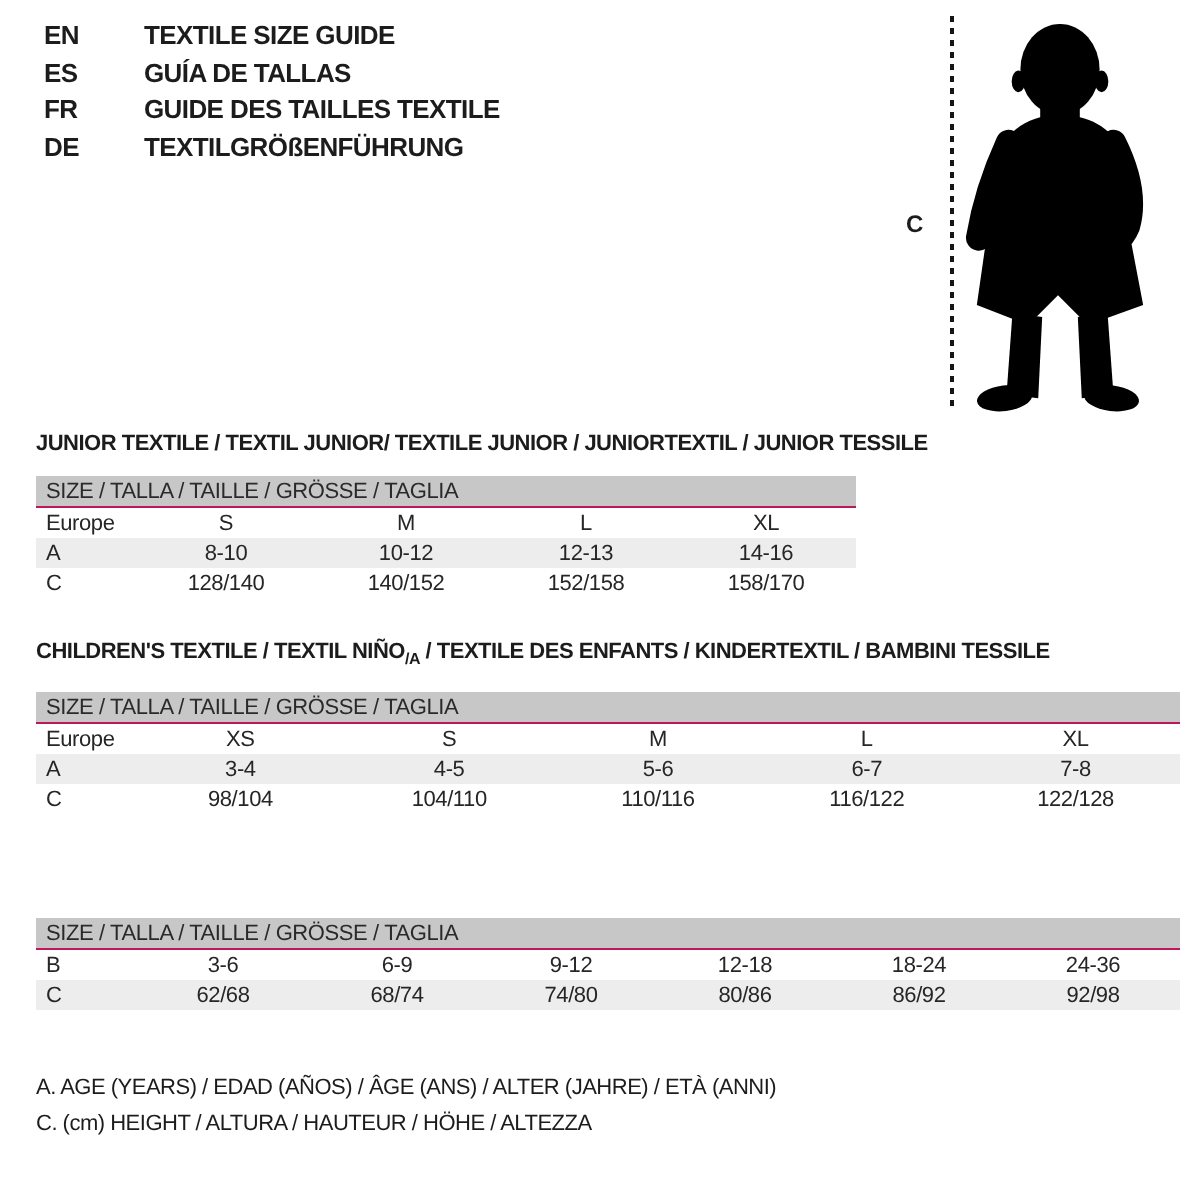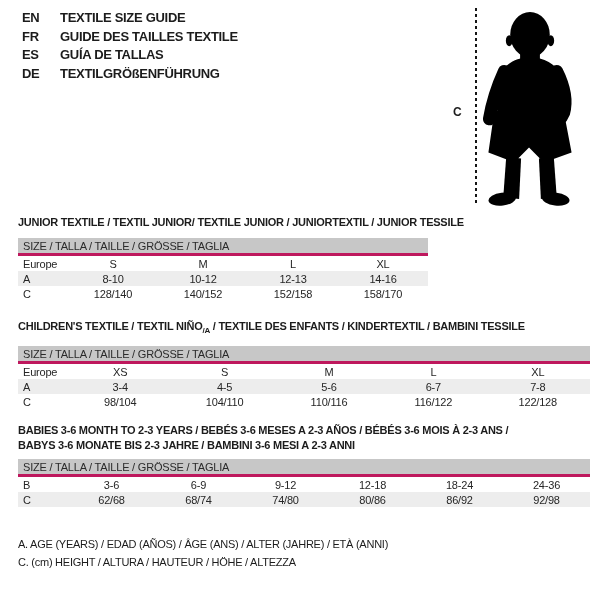--- a/index.html
+++ b/index.html
@@ -7,67 +7,67 @@
     --alt-row-bg:#ededed;
     --text-color:#1c1c1c;
     --silhouette:#000000;
   }
   html,body{margin:0;padding:0;background:#ffffff;}
   body{width:600px;height:600px;font-family:"Liberation Sans",sans-serif;color:var(--text-color);}
   .canvas{position:relative;width:600px;height:600px;background:#fff;overflow:hidden;}
 
   
   .lang-block{position:absolute;left:22px;top:9px;}
-  .lang-row{display:flex;font-weight:bold;font-size:13px;line-height:18.5px;letter-spacing:-0.3px;}
+  .lang-row{display:flex;font-weight:bold;font-size:13px;line-height:18.5px;letter-spacing:-0.3px;gap:12px;}
   .lang-code{width:38px;flex:0 0 38px;}
 
   
   .dashed-line{position:absolute;left:475px;top:8px;width:2px;height:198px;
     background:repeating-linear-gradient(to bottom,#151515 0 3px,transparent 3px 6px);}
   .c-label{position:absolute;left:453px;top:105px;font-weight:bold;font-size:12px;}
   .baby-svg{position:absolute;left:482px;top:10px;}
 
   
   .tbl-title{position:absolute;left:18px;font-weight:bold;font-size:11px;letter-spacing:-0.25px;white-space:nowrap;}
   .tbl-title sub{font-size:8px;}
   #t1-title{top:216px;}
   #t2-title{top:320px;}
   #t3-title{top:423px;line-height:15px;}
   table.size-table{position:absolute;left:18px;border-collapse:collapse;table-layout:fixed;}
   #t1{top:238px;width:410px;}
   #t2{top:346px;width:572px;}
   #t3{top:459px;width:572px;}
   .size-table th{background:var(--header-bg);font-weight:normal;text-align:left;font-size:11px;
-    height:15px;padding:0 0 0 5px;border-bottom:3px solid #be185d;color:#2a2a2a;letter-spacing:-0.2px;}
+    height:15px;padding:0 0 0 5px;border-bottom:1px solid #be185d;color:#2a2a2a;letter-spacing:-0.2px;}
   .size-table td{font-size:11px;height:15px;text-align:center;color:#262626;padding:0;letter-spacing:-0.2px;}
   .size-table td:first-child{text-align:left;padding-left:5px;}
   .size-table col.label-col{width:50px;}
   .size-table tr.shaded td{background:var(--alt-row-bg);}
 
   
   .footnotes{position:absolute;left:18px;top:536px;}
   .footnote{font-weight:normal;font-size:11px;line-height:17.5px;letter-spacing:-0.25px;white-space:nowrap;}
 </style>
 </head>
 <body>
 
 <div class="canvas">
 
   <div class="lang-block">
     <div class="lang-row">
       <span class="lang-code">EN</span>
       <span class="lang-label">TEXTILE SIZE GUIDE</span>
     </div>
     <div class="lang-row">
+      <span class="lang-code">ES</span>
+      <span class="lang-label">GUÍA DE TALLAS</span>
+    </div>
+    <div class="lang-row">
       <span class="lang-code">FR</span>
       <span class="lang-label">GUIDE DES TAILLES TEXTILE</span>
-    </div>
-    <div class="lang-row">
-      <span class="lang-code">ES</span>
-      <span class="lang-label">GUÍA DE TALLAS</span>
     </div>
     <div class="lang-row">
       <span class="lang-code">DE</span>
       <span class="lang-label">TEXTILGRÖßENFÜHRUNG</span>
     </div>
   </div>
 
   <div class="dashed-line"></div>
   <span class="c-label">C</span>
   <svg class="baby-svg" width="96" height="198" viewBox="0 0 96 200" aria-hidden="true">
@@ -164,24 +164,20 @@
         <td>C</td>
         <td>98/104</td>
         <td>104/110</td>
         <td>110/116</td>
         <td>116/122</td>
         <td>122/128</td>
       </tr>
     </tbody>
   </table>
 
-  <div class="tbl-title" id="t3-title">
-    <div>BABIES 3-6 MONTH TO 2-3 YEARS / BEBÉS 3-6 MESES A 2-3 AÑOS / BÉBÉS 3-6 MOIS À 2-3 ANS /</div>
-    <div>BABYS 3-6 MONATE BIS 2-3 JAHRE / BAMBINI 3-6 MESI A 2-3 ANNI</div>
-  </div>
   <table class="size-table" id="t3">
     <colgroup>
         <col class="label-col">
         <col>
         <col>
         <col>
         <col>
         <col>
         <col>
       </colgroup>

